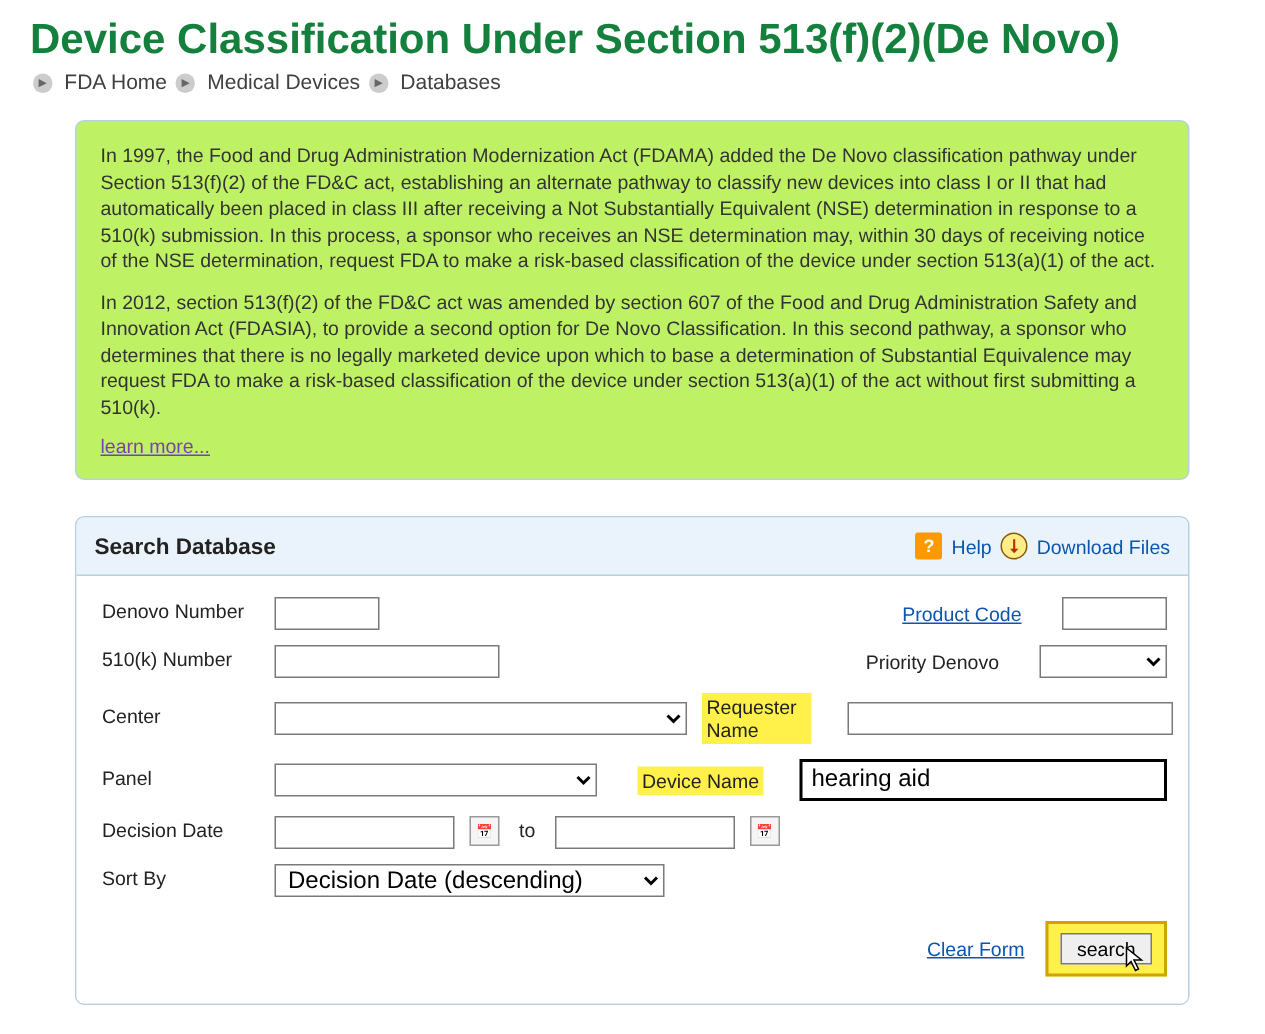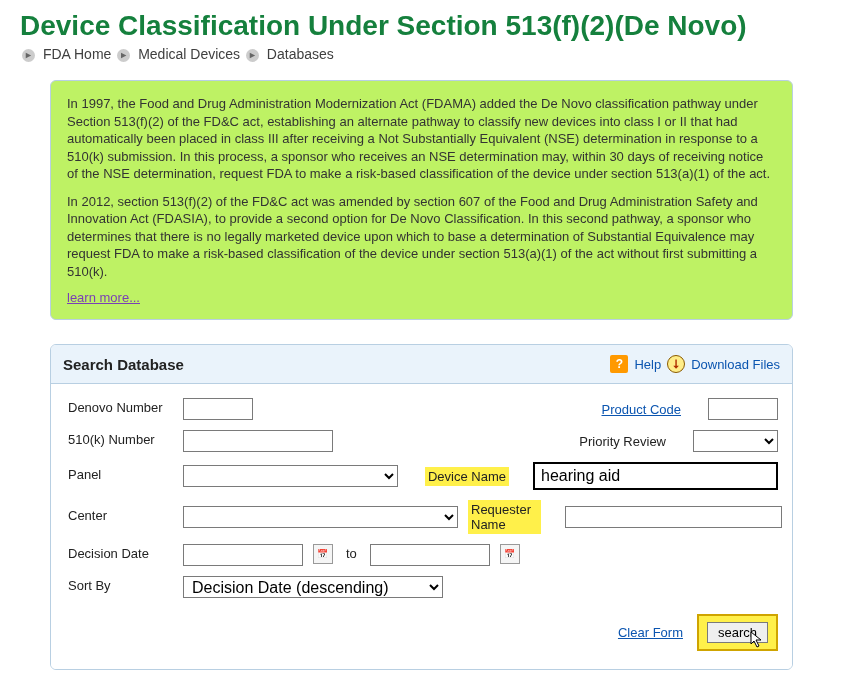--- a/index.html
+++ b/index.html
@@ -209,50 +209,50 @@
           <input type="text" class="in-small" value="" style="">
         </div>
       </div>
 
       <div class="form-row">
         <div class="form-left">
           <span class="lbl lbl-col1">510(k) Number</span>
           <input type="text" class="in-med" value="" style="">
         </div>
         <div class="form-right">
-          <span class="lbl">Priority Review</span>
+          <span class="lbl">Priority Denovo</span>
           <select class="sel-priority">
             <option></option>
           </select>
+        </div>
+      </div>
+
+      <div class="form-row">
+        <div class="form-left">
+          <span class="lbl lbl-col1">Center</span>
+          <select class="sel-center">
+            <option></option>
+          </select>
+        </div>
+        <div class="form-right">
+          <span class="lbl lbl-hl">Requester Name</span>
+          <input type="text" class="in-req" value="" style="">
         </div>
       </div>
 
       <div class="form-row">
         <div class="form-left">
           <span class="lbl lbl-col1">Panel</span>
           <select class="sel-panel">
             <option></option>
           </select>
         </div>
         <div class="form-right">
           <span class="lbl lbl-hl">Device Name</span>
           <input type="text" class="in-device" value="hearing aid" style="">
-        </div>
-      </div>
-
-      <div class="form-row">
-        <div class="form-left">
-          <span class="lbl lbl-col1">Center</span>
-          <select class="sel-center">
-            <option></option>
-          </select>
-        </div>
-        <div class="form-right">
-          <span class="lbl lbl-hl">Requester Name</span>
-          <input type="text" class="in-req" value="" style="">
         </div>
       </div>
 
       <div class="form-row">
         <div class="form-left">
           <span class="lbl lbl-col1">Decision Date</span>
           <input type="text" class="in-med" style="width: 120px;" value="">
           <span class="date-icon">📅</span>
           <span class="lbl">to</span>
           <input type="text" class="in-med" style="width: 120px;" value="">

